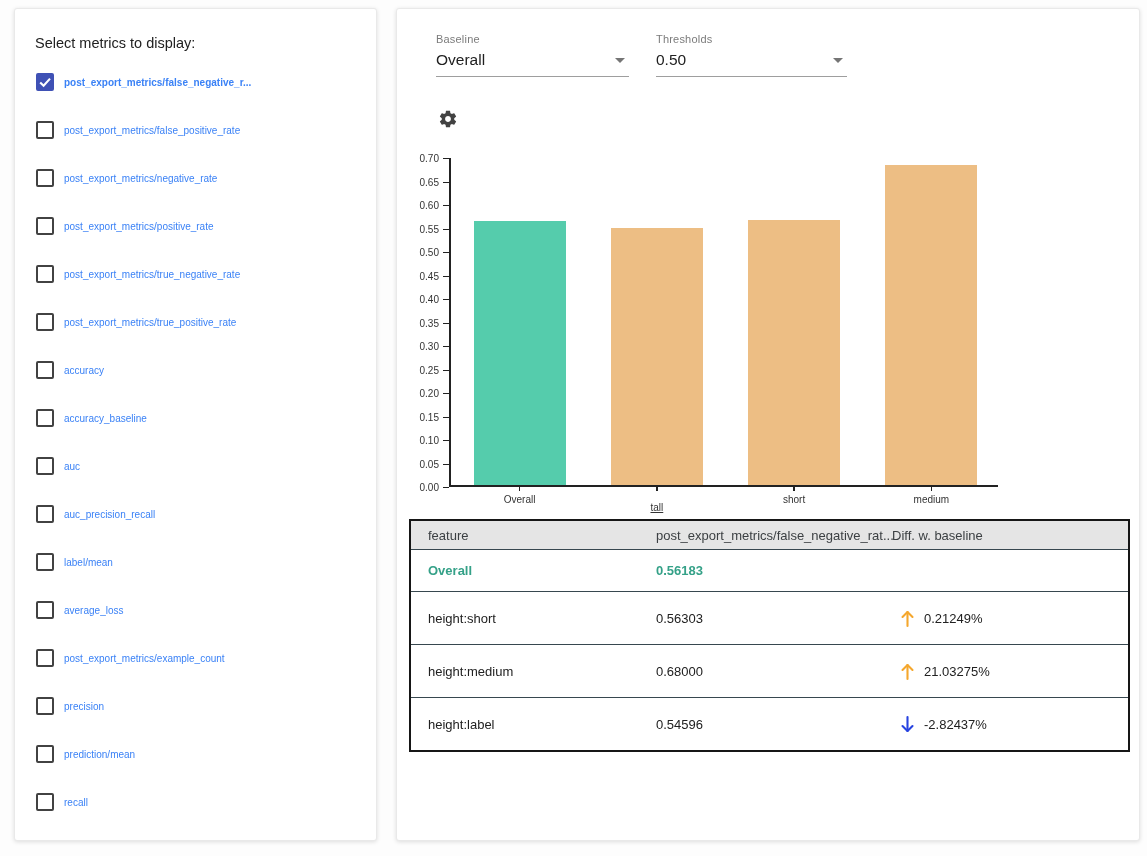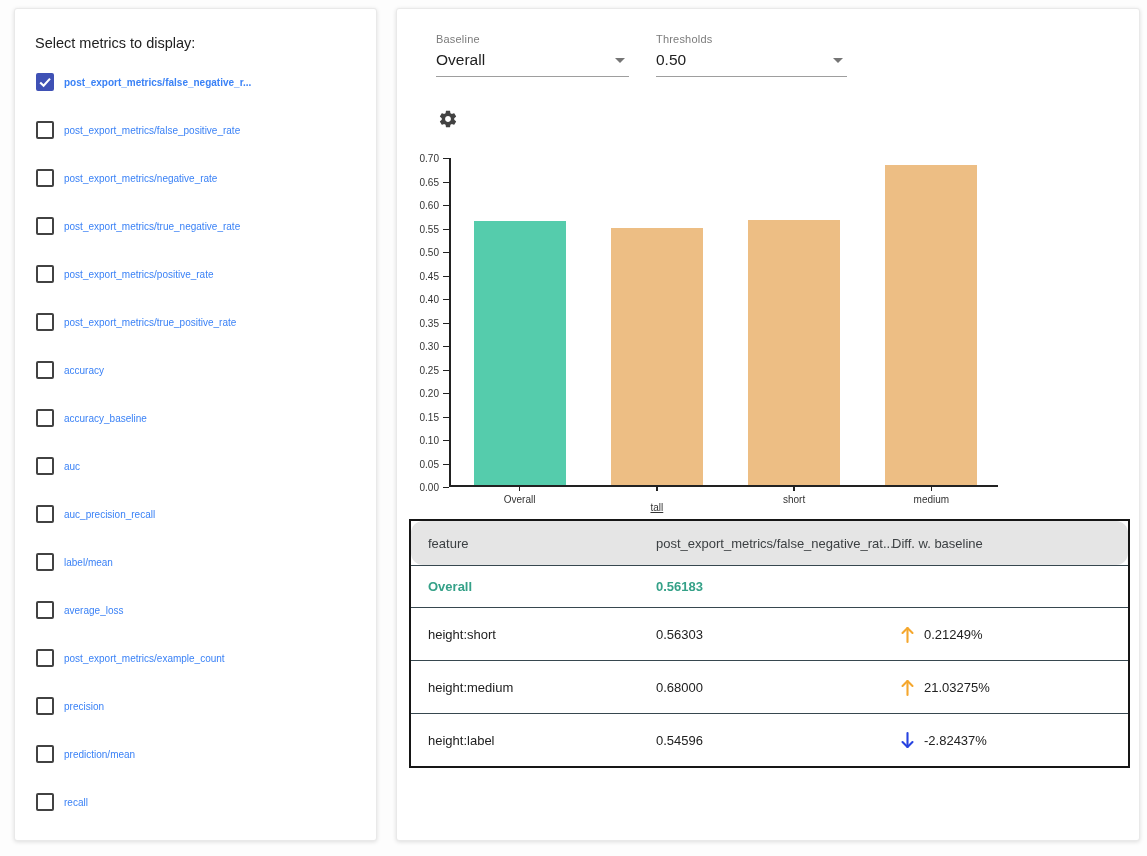--- a/index.html
+++ b/index.html
@@ -87,21 +87,21 @@
 
   
   #metrics-table {
     position: absolute; left: 12px; top: 510px; width: 721px;
     border: 2px solid #161616; background: #fff;
   }
   .t-row {
     display: grid; grid-template-columns: 245px 236px 1fr;
     align-items: center;
   }
-  .t-header { height: 44px; background: #e5e5e5; color: #3c4043; font-size: 13px; border-radius: 12px; }
+  .t-header { height: 28px; background: #e5e5e5; color: #3c4043; font-size: 13px; }
   .t-body-row { border-top: 1px solid #37474f; font-size: 13px; color: #212121; }
   .t-cell-feature { padding-left: 17px; }
   .row-baseline { height: 42px; }
   .row-baseline .t-cell-feature, .row-baseline .t-cell-value {
     color: #35a188; font-weight: bold;
   }
   .row-normal { height: 53px; }
   .t-cell-diff { display: flex; align-items: center; gap: 9px; padding-left: 8px; }
 </style>
 </head>
@@ -121,25 +121,25 @@
       <div class="metric-item">
         <span class="checkbox"></span>
         <span class="metric-label">post_export_metrics/false_positive_rate</span>
       </div>
       <div class="metric-item">
         <span class="checkbox"></span>
         <span class="metric-label">post_export_metrics/negative_rate</span>
       </div>
       <div class="metric-item">
         <span class="checkbox"></span>
+        <span class="metric-label">post_export_metrics/positive_rate</span>
+      </div>
+      <div class="metric-item">
+        <span class="checkbox"></span>
         <span class="metric-label">post_export_metrics/true_negative_rate</span>
-      </div>
-      <div class="metric-item">
-        <span class="checkbox"></span>
-        <span class="metric-label">post_export_metrics/positive_rate</span>
       </div>
       <div class="metric-item">
         <span class="checkbox"></span>
         <span class="metric-label">post_export_metrics/true_positive_rate</span>
       </div>
       <div class="metric-item">
         <span class="checkbox"></span>
         <span class="metric-label">accuracy</span>
       </div>
       <div class="metric-item">

